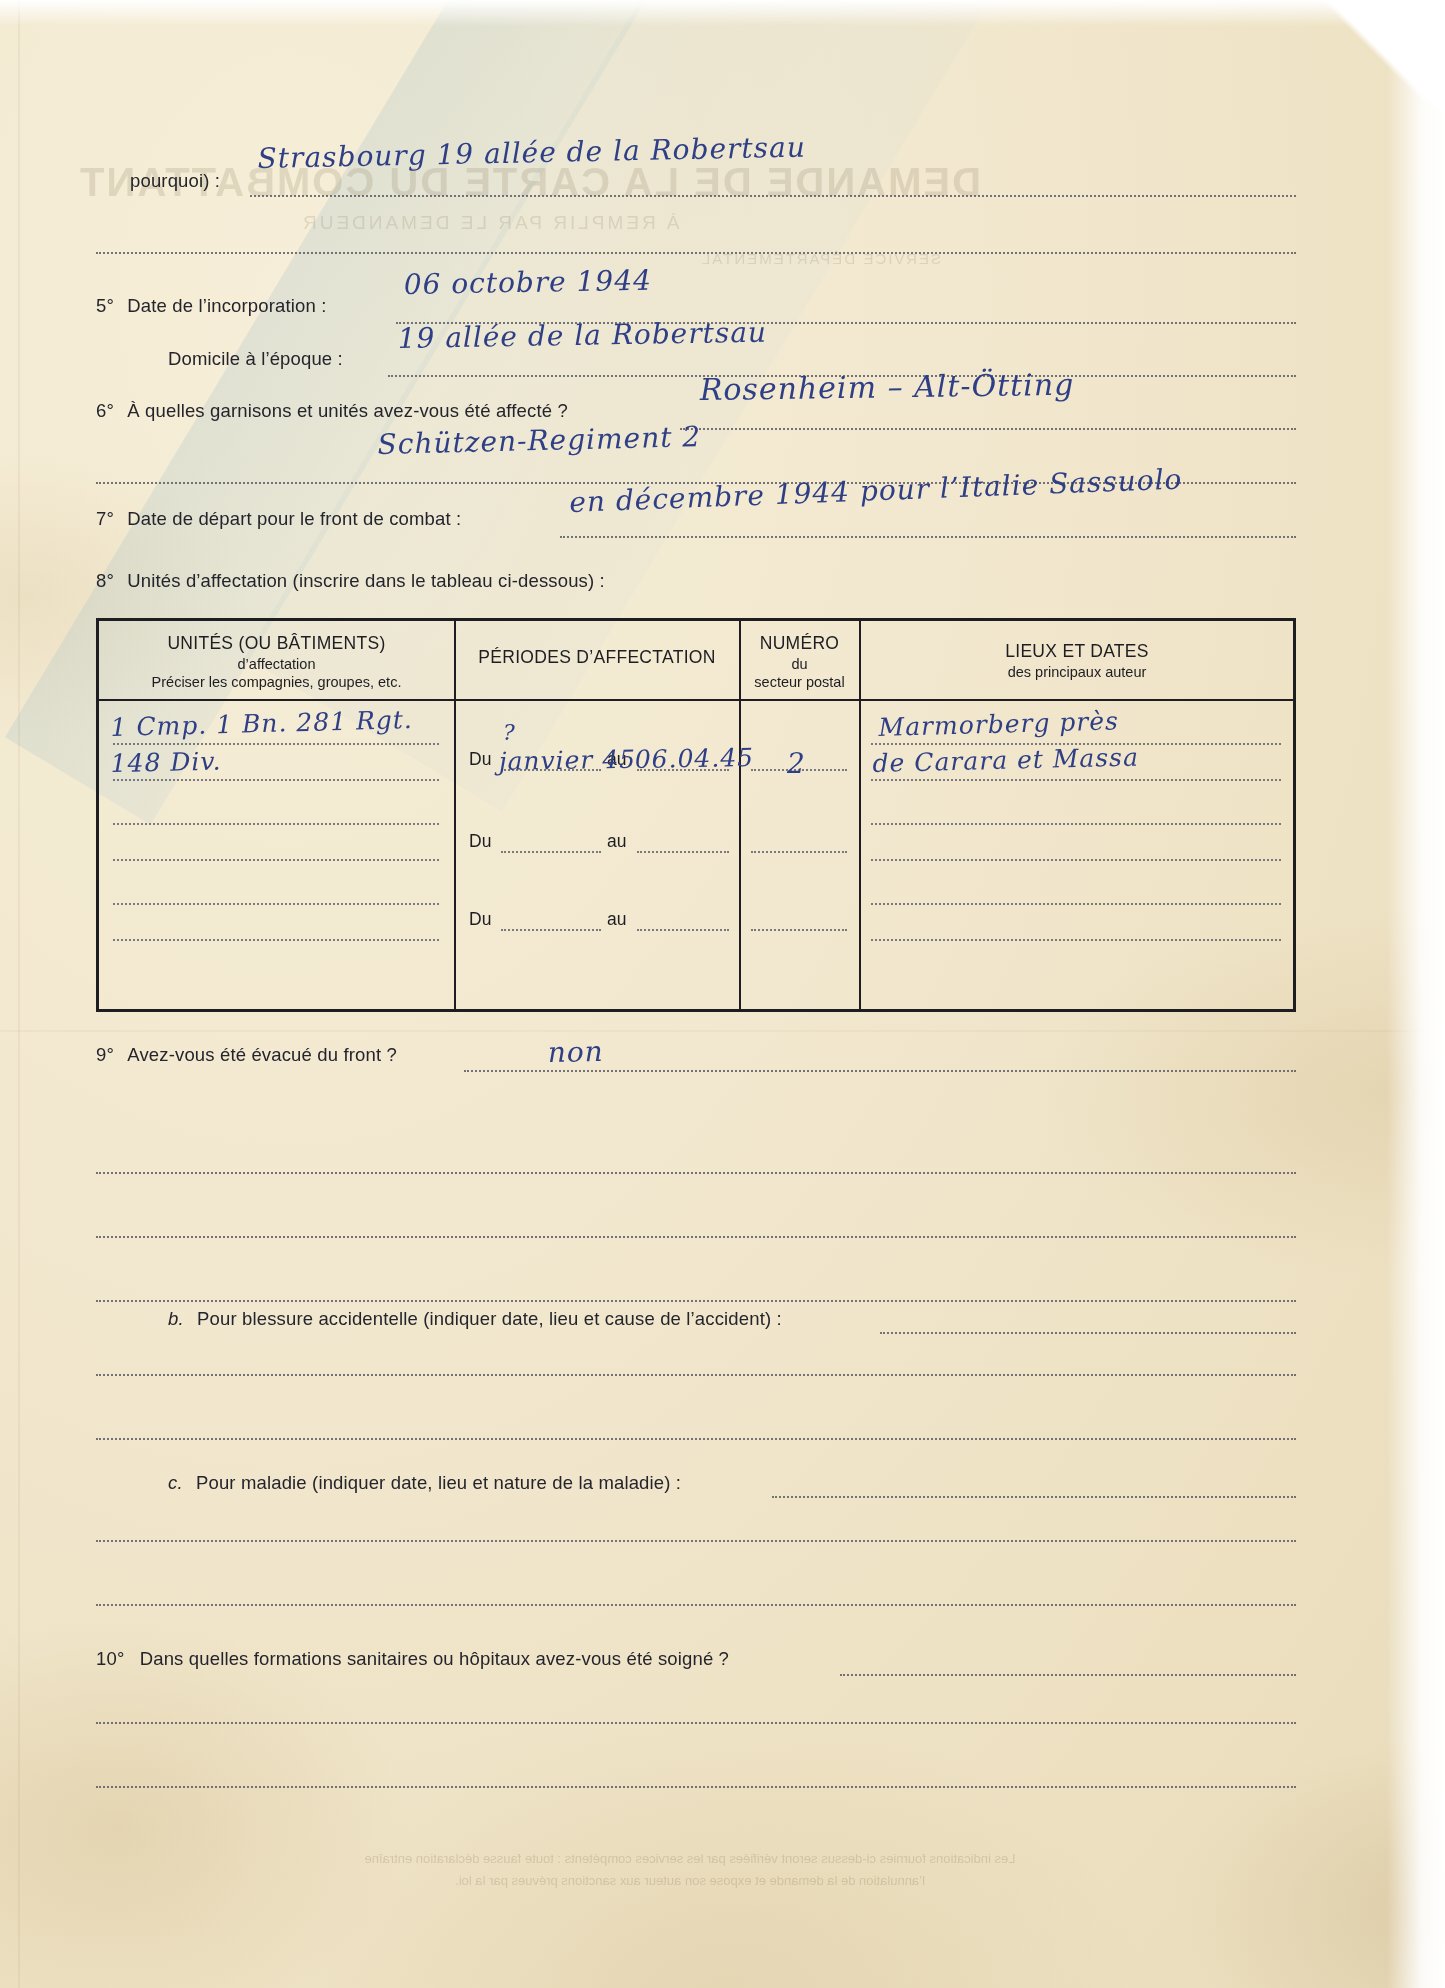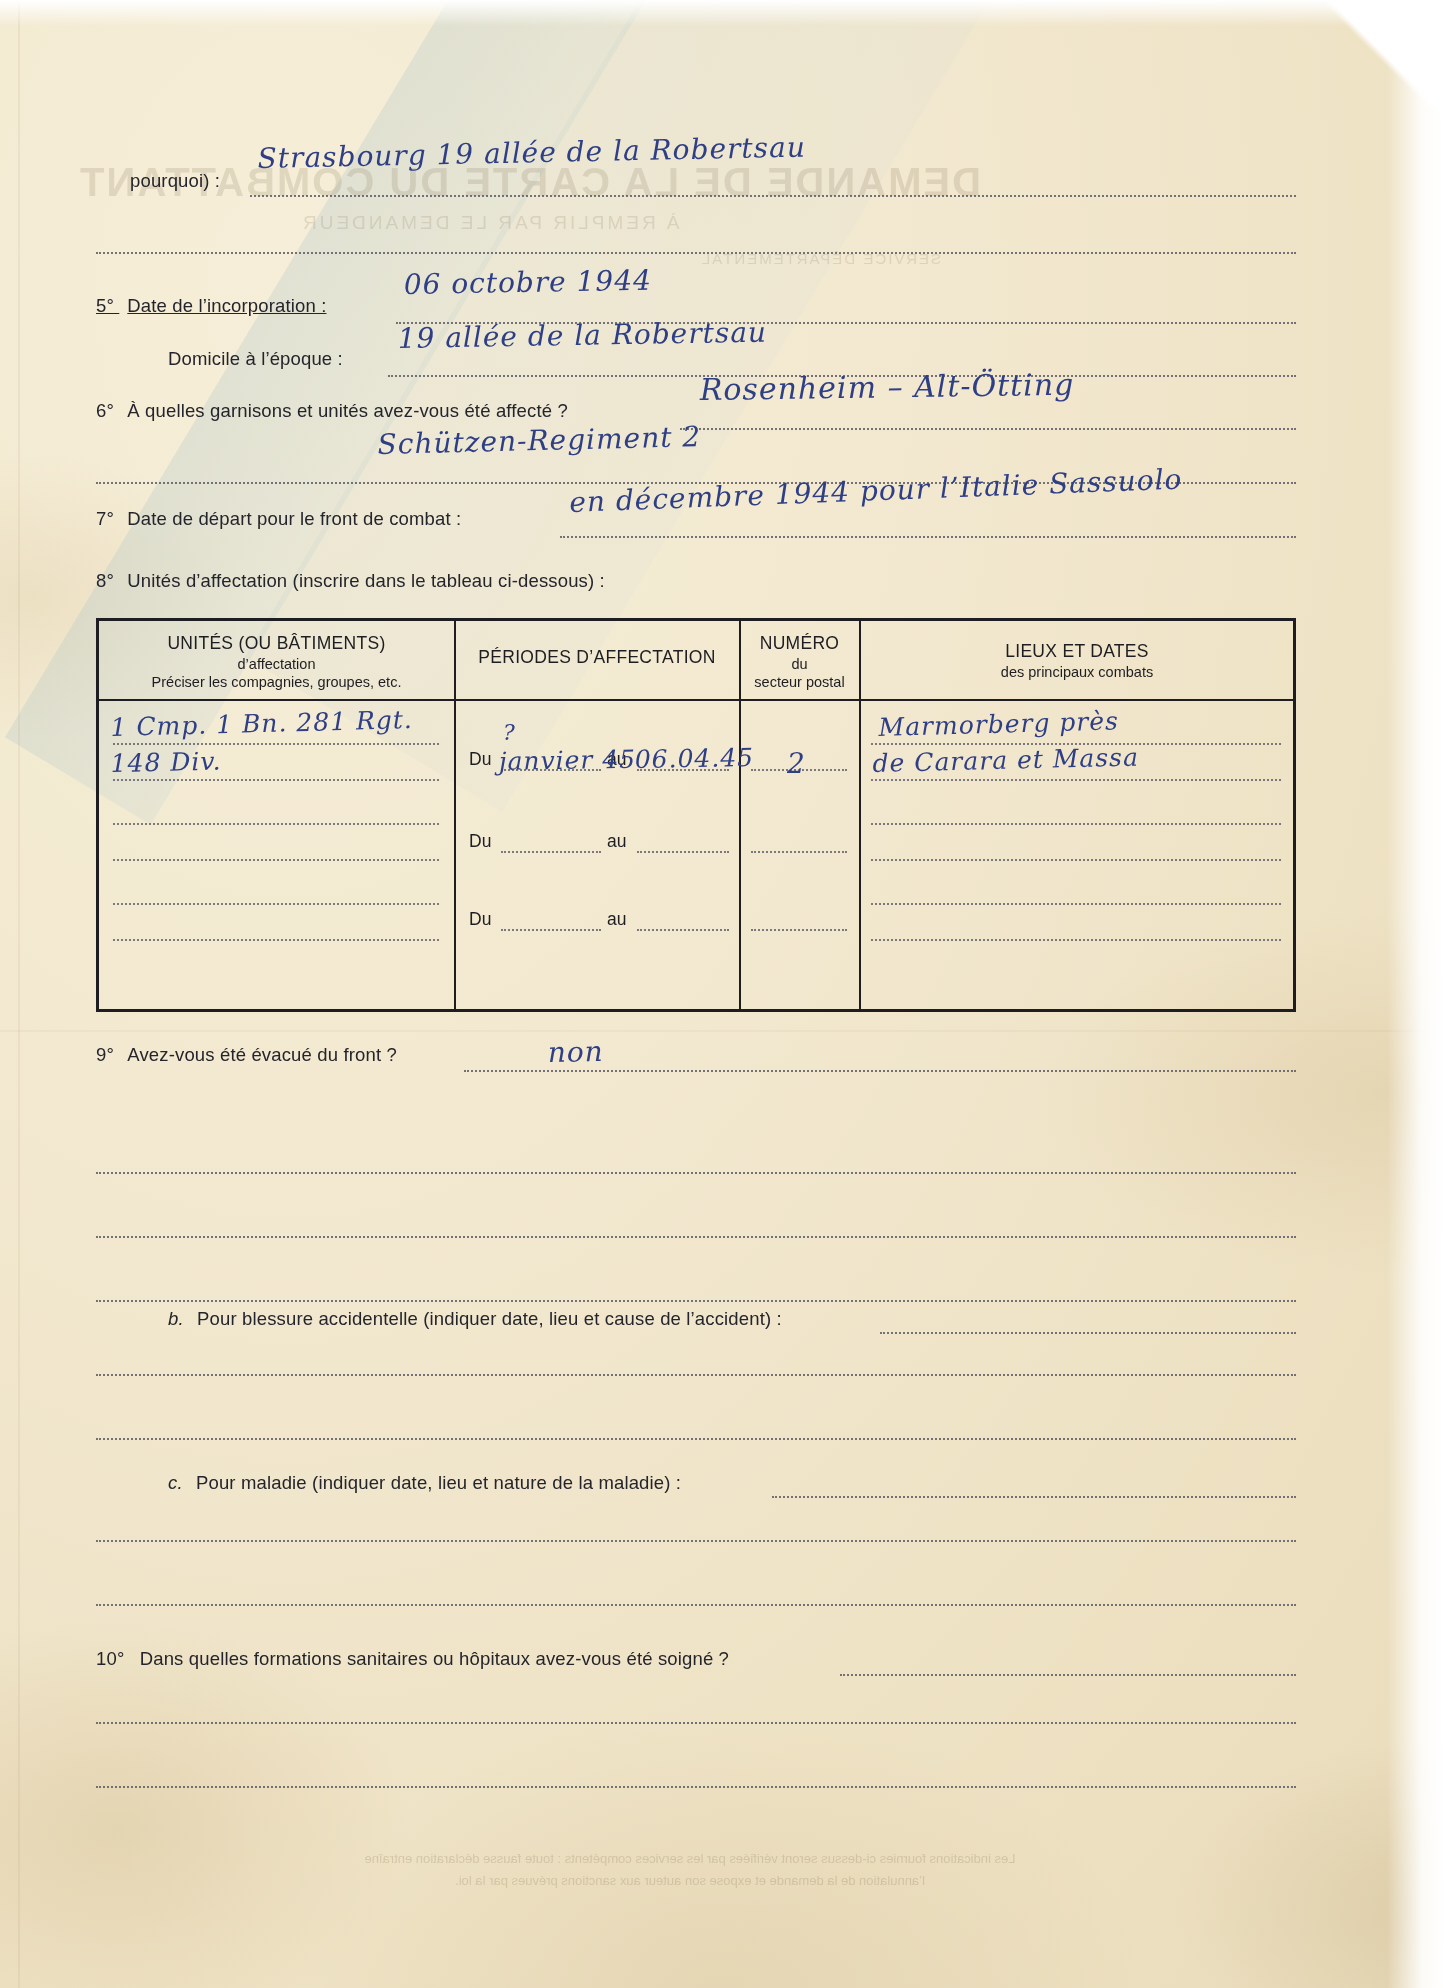--- a/index.html
+++ b/index.html
@@ -220,21 +220,21 @@
   <div id="corner-tr"></div>
 </div>
 
 <div id="content">
 
   <div class="row lbl" style="left:130px; top:170px;">pourquoi) :</div>
   <div class="dots" style="left:250px; top:195px; width:1046px;"></div>
   <div class="hw md" style="left:258px; top:142px; transform:rotate(-1.2deg);">Strasbourg 19 allée de la Robertsau</div>
   <div class="dots" style="left:96px; top:252px; width:1200px;"></div>
 
-  <div class="row lbl" style="left:96px; top:295px;text-decoration:underline;">
+  <div class="row lbl" style="left:96px; top:295px;">
     <span>5°</span>
     <span style="margin-left:8px;">Date de l’incorporation :</span>
   </div>
   <div class="dots" style="left:396px; top:322px; width:900px;"></div>
   <div class="hw md" style="left:404px; top:268px; transform:rotate(-1deg);">06 octobre 1944</div>
 
   <div class="row lbl" style="left:168px; top:348px;">Domicile à l’époque :</div>
   <div class="dots" style="left:388px; top:375px; width:908px;"></div>
   <div class="hw md" style="left:398px; top:322px; transform:rotate(-1deg);">19 allée de la Robertsau</div>
 
@@ -276,21 +276,21 @@
     <div class="th" style="left:357px; top:26px; width:282px;">
       <div class="t1">PÉRIODES D’AFFECTATION</div>
     </div>
     <div class="th" style="left:642px; top:12px; width:117px;">
       <div class="t1">NUMÉRO</div>
       <div class="t2">du</div>
       <div class="t2">secteur postal</div>
     </div>
     <div class="th" style="left:762px; top:20px; width:432px;">
       <div class="t1">LIEUX ET DATES</div>
-      <div class="t2">des principaux combats</div>
+      <div class="t2">des principaux auteur</div>
     </div>
 
     <div class="cell-dots" style="left:14px; top:122px; width:326px;"></div>
     <div class="cell-dots" style="left:14px; top:158px; width:326px;"></div>
     <div class="cell-dots" style="left:14px; top:202px; width:326px;"></div>
     <div class="cell-dots" style="left:14px; top:238px; width:326px;"></div>
     <div class="cell-dots" style="left:14px; top:282px; width:326px;"></div>
     <div class="cell-dots" style="left:14px; top:318px; width:326px;"></div>
 
     <div class="du" style="left:370px; top:128px;">Du</div>

